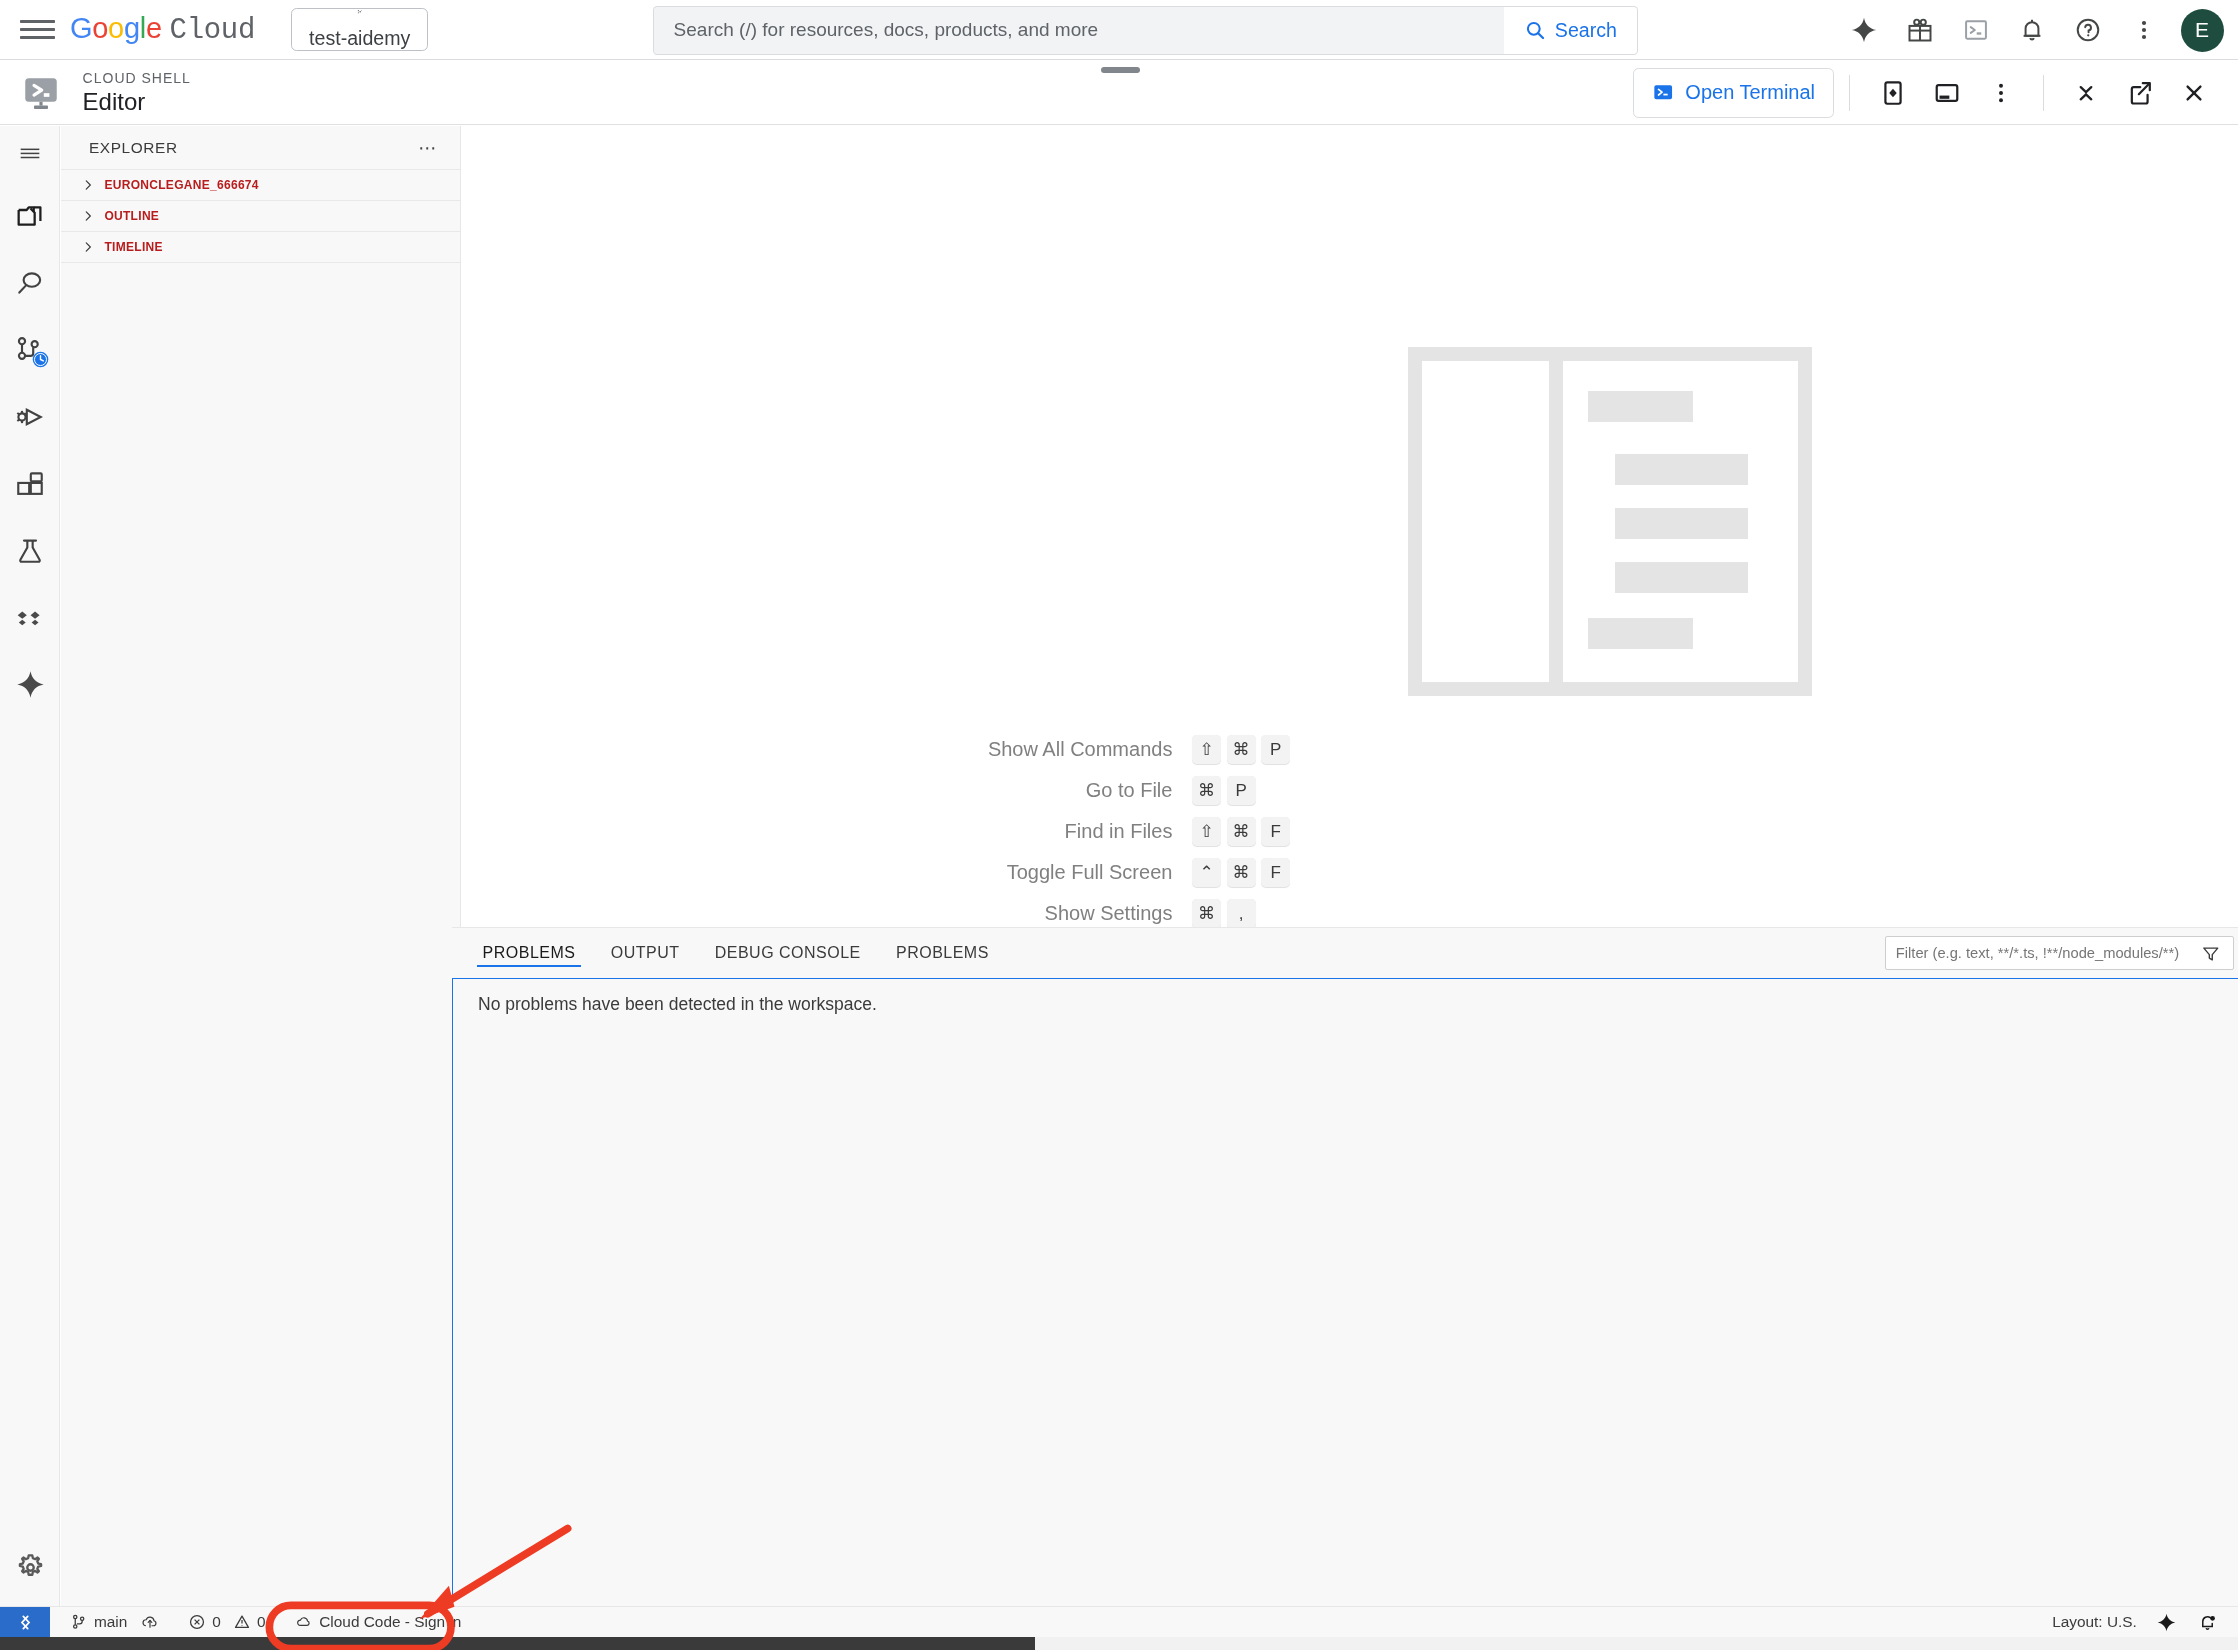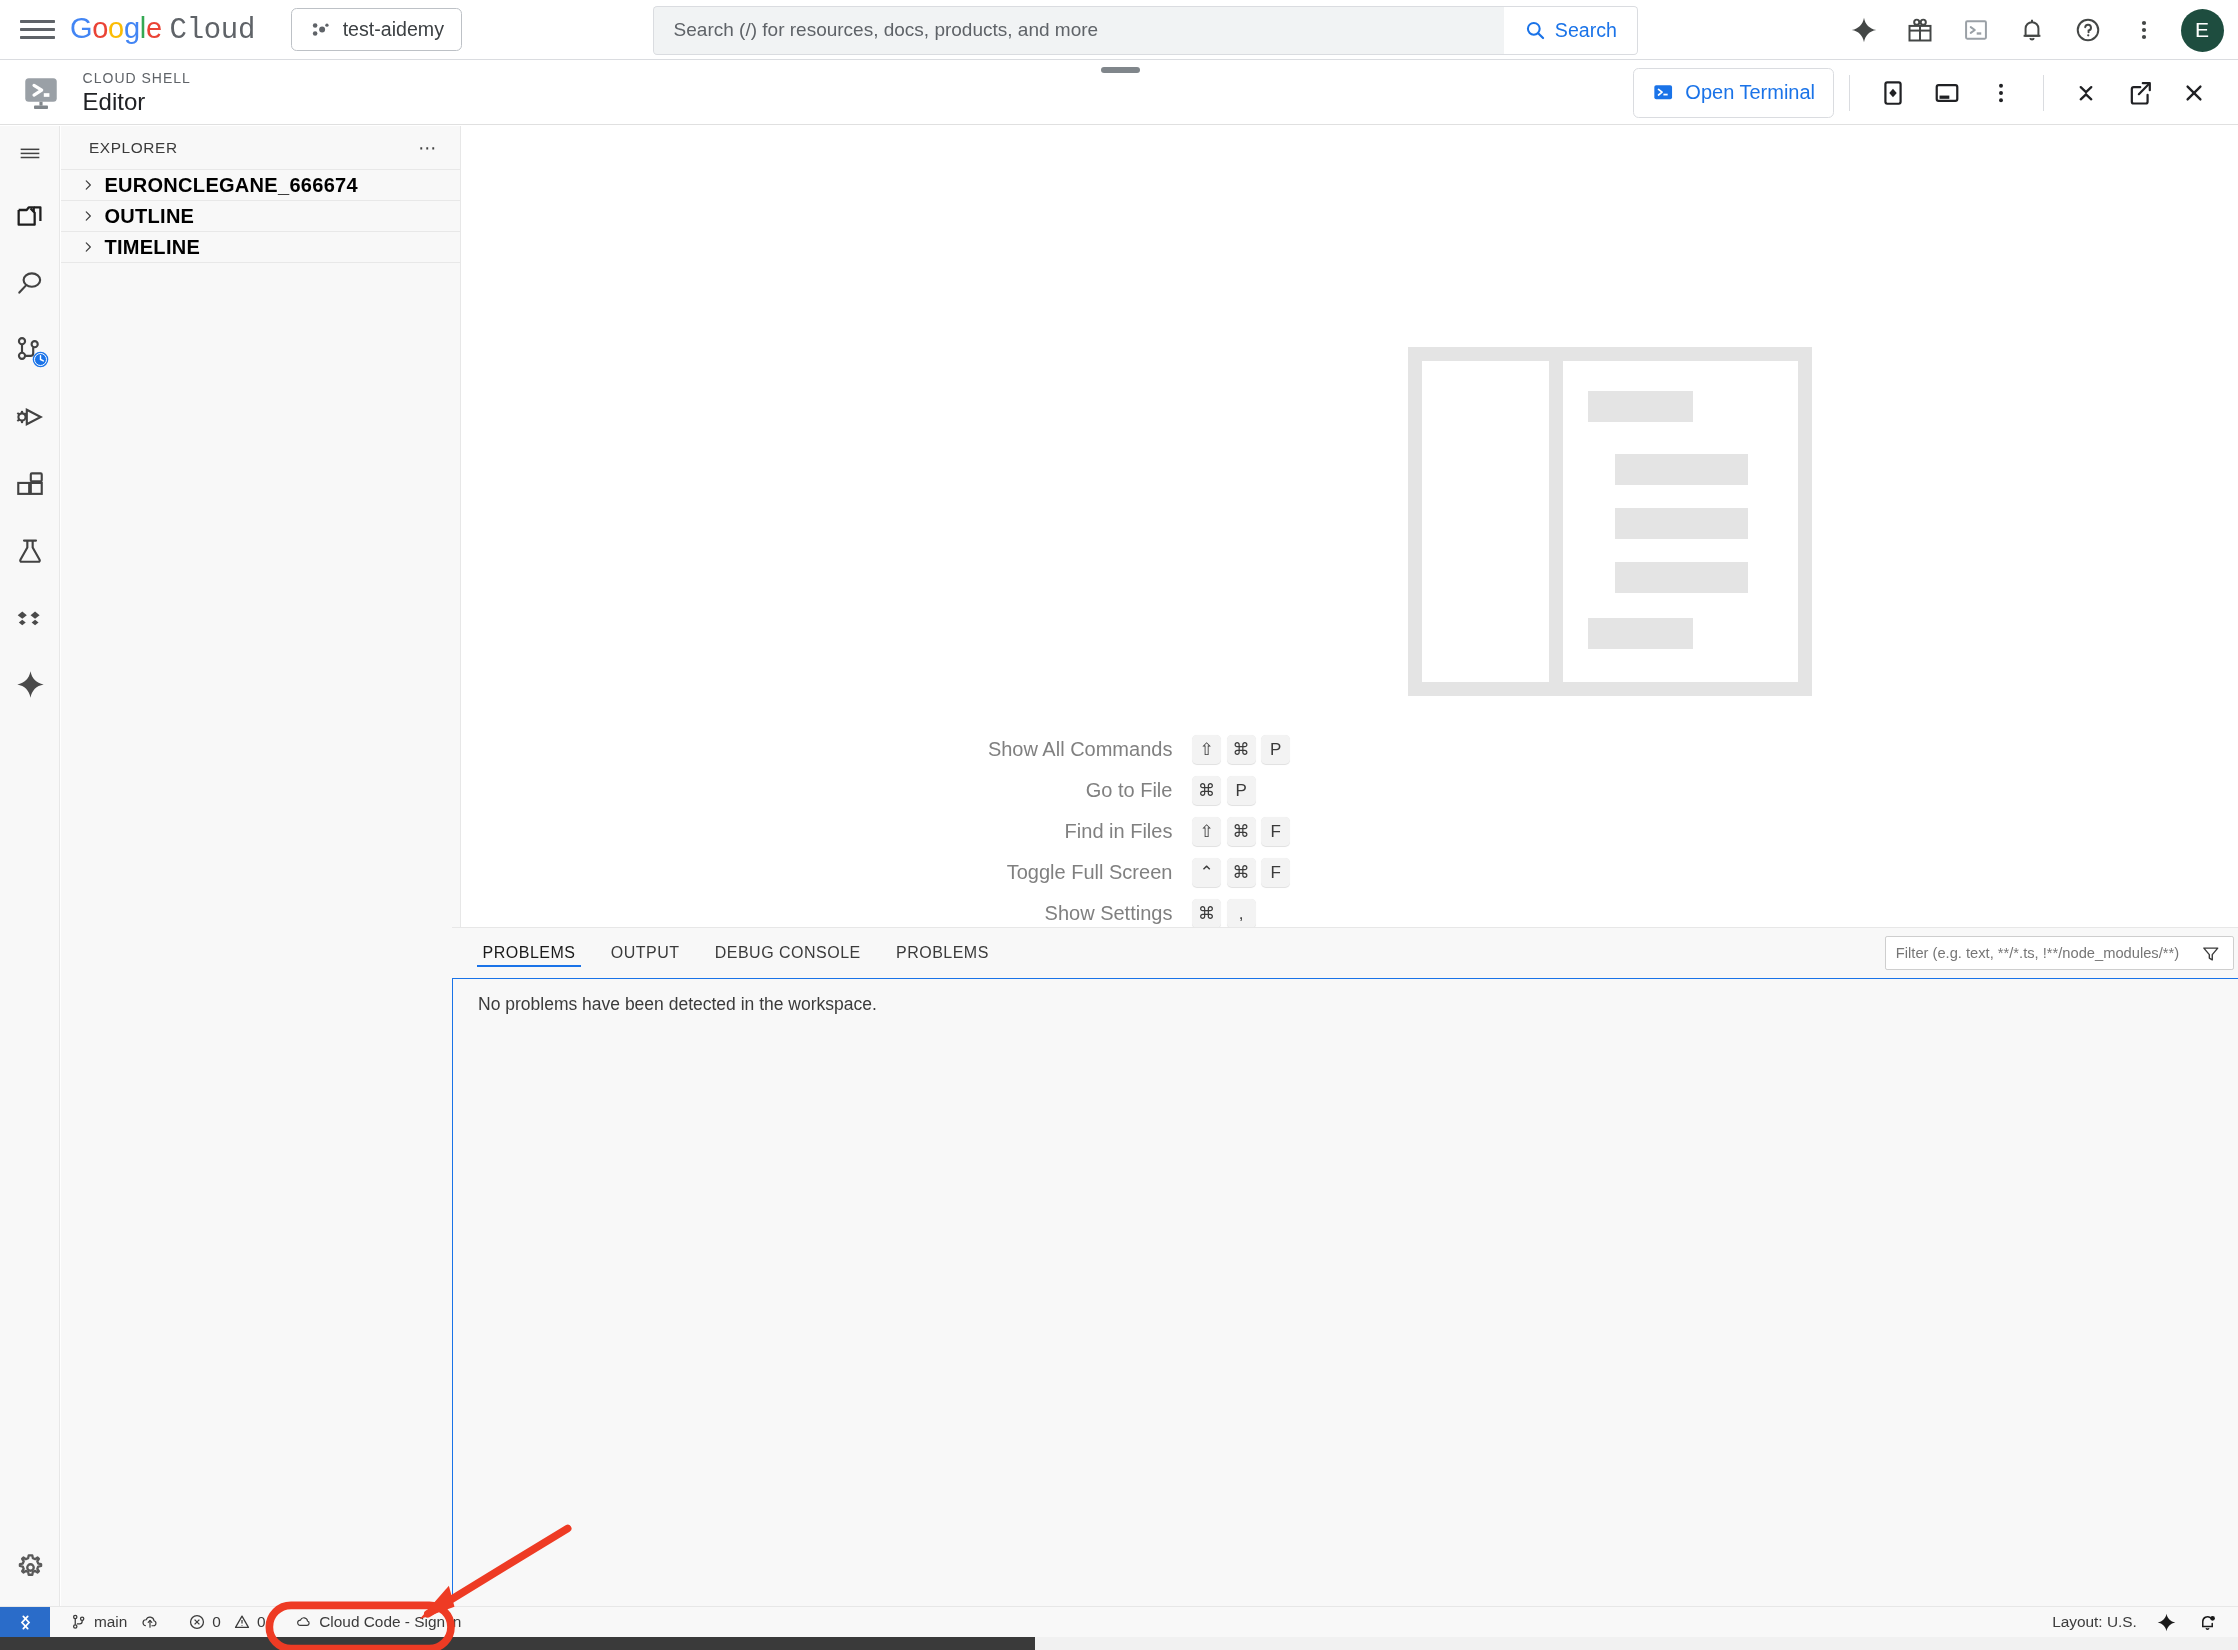--- a/index.html
+++ b/index.html
@@ -24,20 +24,21 @@
   }
   .hamburger span { display: block; height: 2.8px; background: #5f6368; border-radius: 0.7px; }
   .gcp-logo { font-size: 29px; letter-spacing: -0.3px; white-space: nowrap; }
   .gcp-logo .b { color: #4285f4; } .gcp-logo .r { color: #ea4335; }
   .gcp-logo .y { color: #fbbc04; } .gcp-logo .g { color: #34a853; }
   .gcp-logo .cloud { color: #5f6368; font-weight: 400; font-family: Liberation Mono, monospace; }
   .proj-chip {
     margin-left: 36px; height: 43px; border: 0.7px solid #bdc1c6; border-radius: 5.6px;
     display: flex; align-items: center; gap: 12.6px; padding: 0 17px; cursor: pointer;
     background: #fff;
+    flex-direction: column;
   }
   .proj-chip .label { font-size: 19.6px; color: #3c4043; white-space: nowrap; }
   .search-wrap {
     position: absolute; left: 653px; top: 5.6px; width: 985px; height: 49px;
     display: flex; align-items: stretch;
   }
   .search-field {
     flex: 1; background: #f1f3f4; border: 0.7px solid #dadce0; border-right: none;
     border-radius: 4.2px 0 0 4.2px; padding: 0 19.6px; font-size: 19px; color: #5f6368;
     font-family: "Liberation Sans", sans-serif; outline: none;
@@ -97,21 +98,21 @@
     background: #f8f8f8; border-right: 0.7px solid #e7e7e7;
   }
   .sb-header { height: 43px; display: flex; align-items: center; justify-content: space-between;
     padding: 0 22.4px 0 28px; }
   .sb-header .t { font-size: 15.4px; letter-spacing: 0.6px; color: #3b3b3b; }
   .sb-dots { font-size: 18px; color: #424242; cursor: pointer; letter-spacing: 1.4px; }
   .sb-row {
     height: 31px; display: flex; align-items: center; gap: 9.8px; padding-left: 19.6px;
     cursor: pointer; border-bottom: 0.7px solid #e8e8e8;
   }
-  .sb-row .lbl { font-size: 20px; font-weight: bold; color: #000000; letter-spacing: 0.3px; }
+  .sb-row .lbl { font-size: 12px; font-weight: bold; color: #b91c1c; letter-spacing: 0.3px; }
   .chev { width: 14px; height: 14px; flex: none; }
   .sb-rows-wrap { border-top: 0.7px solid #e8e8e8; }
 
   
   .editor-area {
     position: absolute; left: 462px; top: 0; width: 1777px; height: 800px;
     background: #ffffff;
     margin-left: 8px;
   }
   .welcome { position: absolute; left: 0; top: 0; width: 1777px; height: 800px; }

